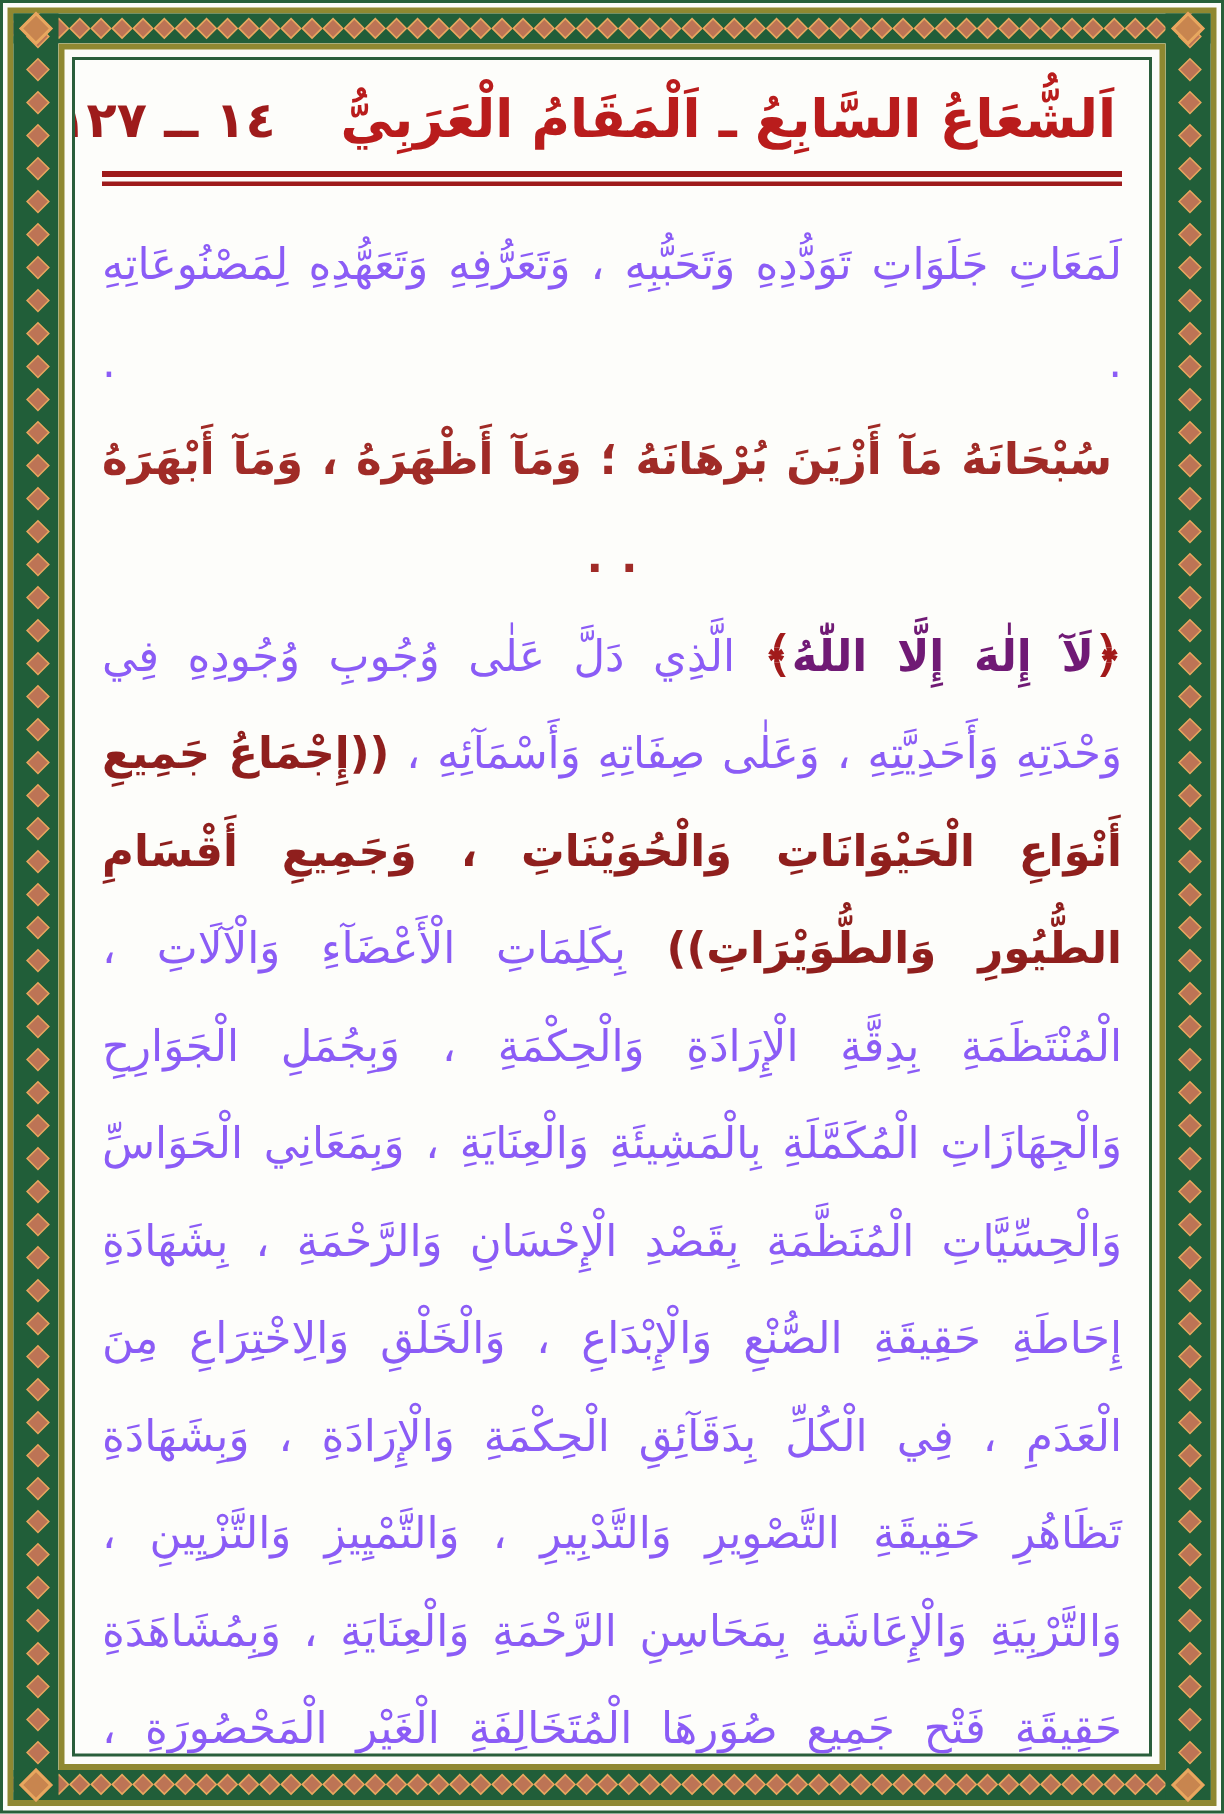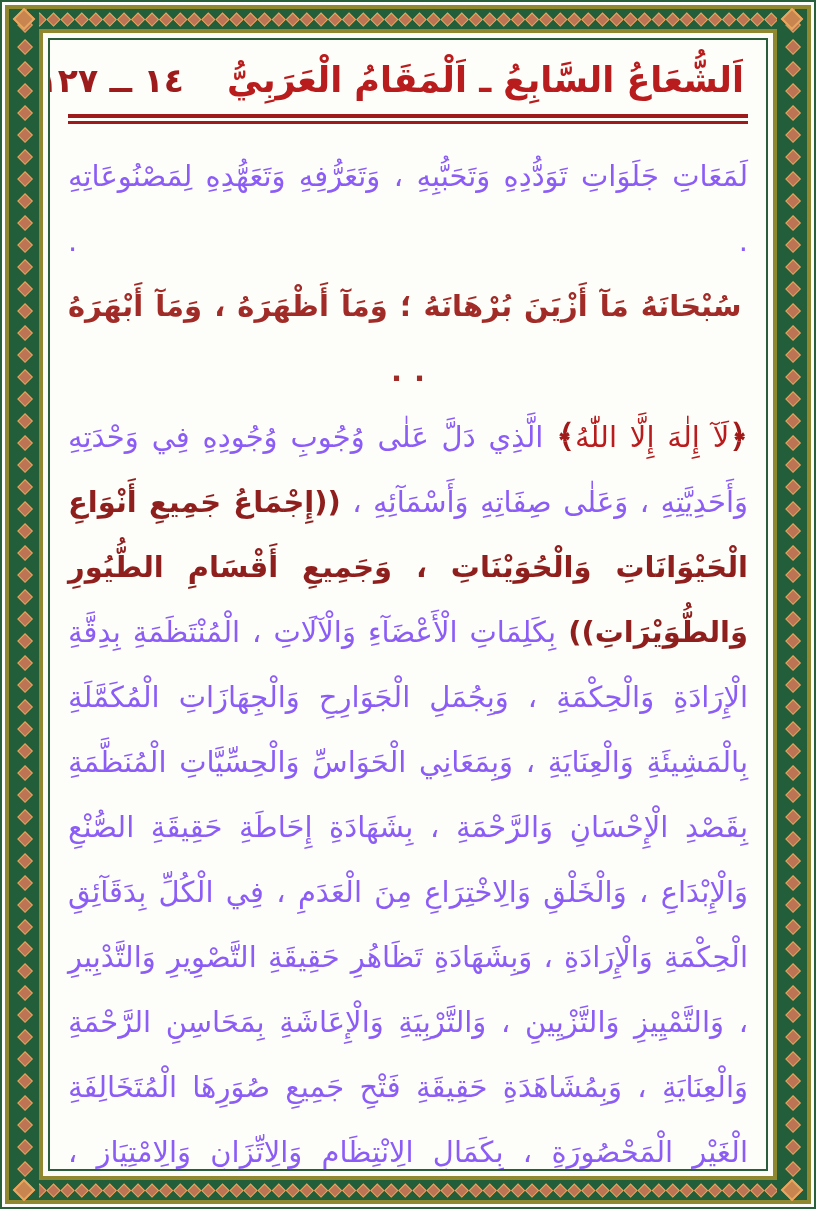--- a/index.html
+++ b/index.html
@@ -74,21 +74,21 @@
     direction:rtl;margin-top:20px;padding:0 2px;
     font-size:29px;line-height:65px;color:#1c1c1c;
     word-spacing:2px;
   }
   .para{margin:0;}
   .align-justify{text-align:justify;text-align-last:justify;}
   .align-center{text-align:left;text-align-last:center;}
   .seg-black{color:#8b5cf6;}
   .seg-red{color:#a02b27;font-weight:bold;}
   .seg-redbold{color:#8f1f1d;font-weight:bold;}
-  .seg-blue{color:#b91c1c;font-weight:normal;}
+  .seg-blue{color:#701a75;font-weight:bold;}
   .seg-bracket{color:#a11a1a;font-weight:bold;font-size:32px;}
 </style>
 </head>
 <body>
 
 <div class="page">
   <div class="f1">
     <div class="f2">
 
       <div class="orn orn-h orn-top">◆◆◆◆◆◆◆◆◆◆◆◆◆◆◆◆◆◆◆◆◆◆◆◆◆◆◆◆◆◆◆◆◆◆◆◆◆◆◆◆◆◆◆◆◆◆◆◆◆◆◆◆◆◆◆◆◆◆◆◆◆◆◆◆◆◆◆◆◆◆◆◆◆◆◆◆◆◆◆◆◆◆◆◆◆◆◆◆◆◆◆◆◆◆◆◆◆◆◆◆◆◆◆◆◆◆◆◆◆◆◆◆◆◆◆◆◆◆◆◆◆◆◆◆◆◆◆◆◆◆◆◆◆◆◆◆◆◆◆◆◆◆◆◆◆◆◆◆◆◆◆◆◆◆◆◆◆◆◆◆◆◆◆◆◆◆◆◆◆◆◆◆◆◆◆◆◆◆◆◆◆◆◆◆◆◆◆◆◆◆◆◆◆◆◆◆◆◆◆◆</div>

